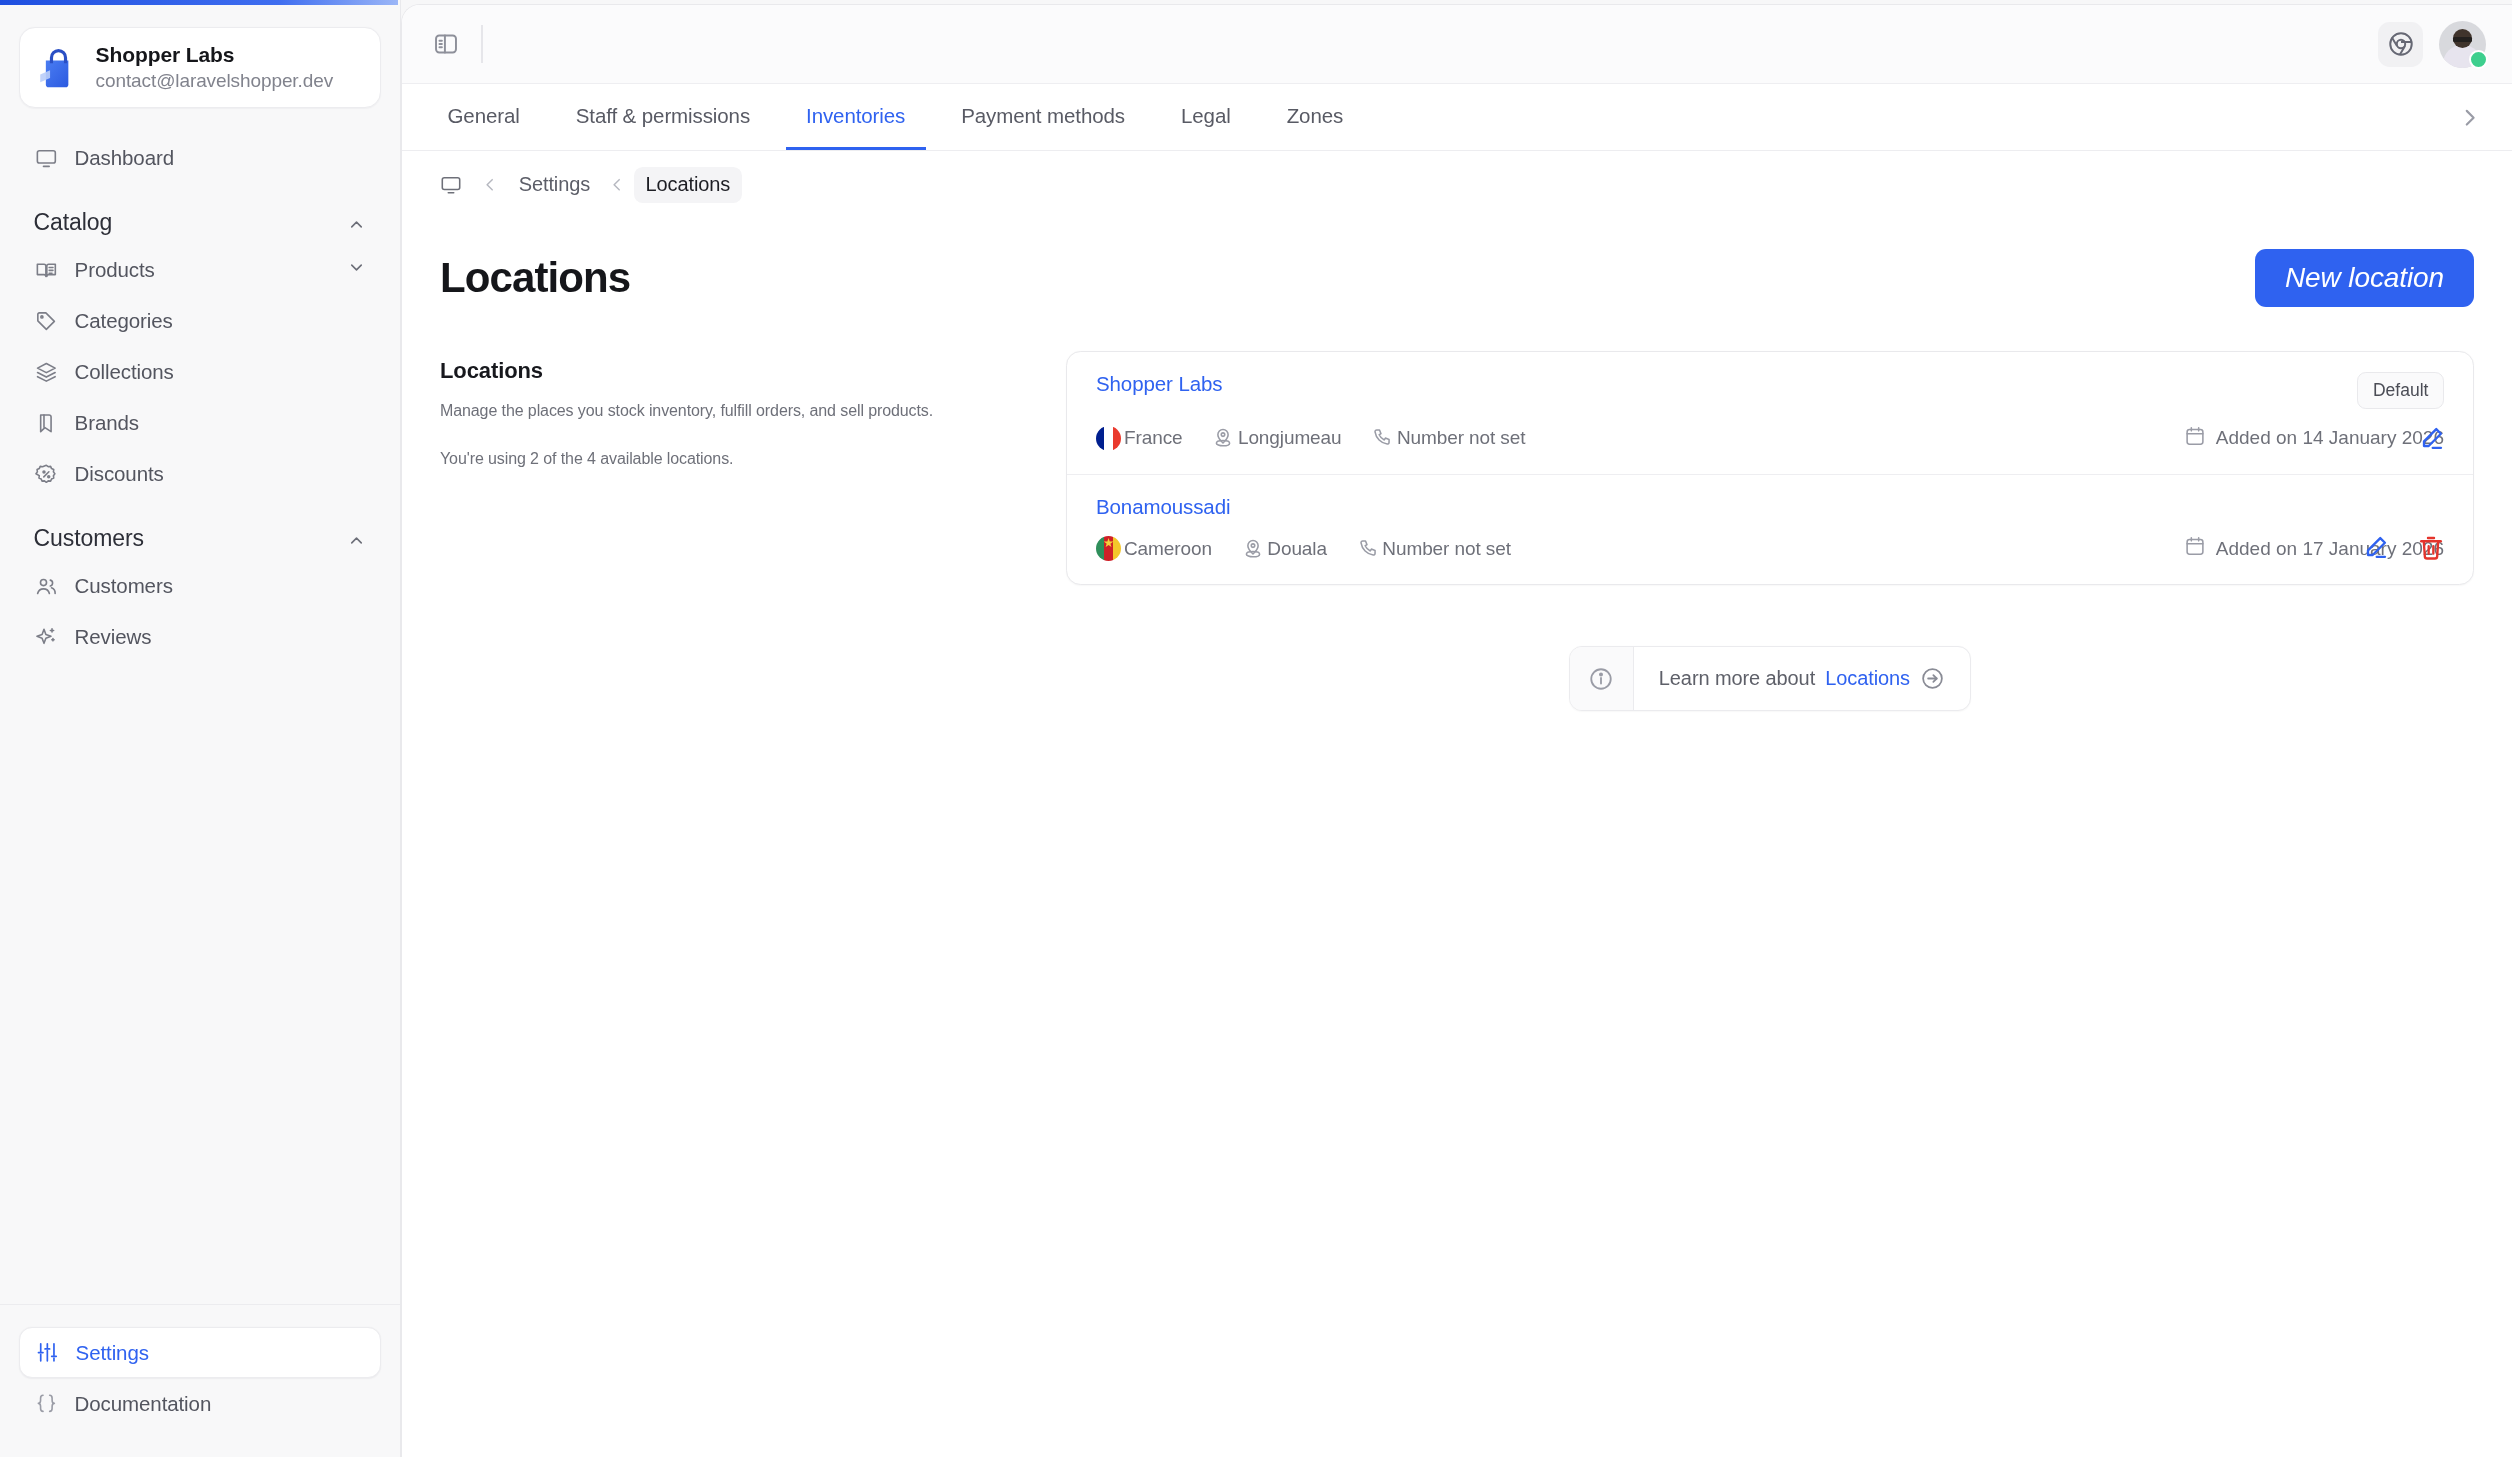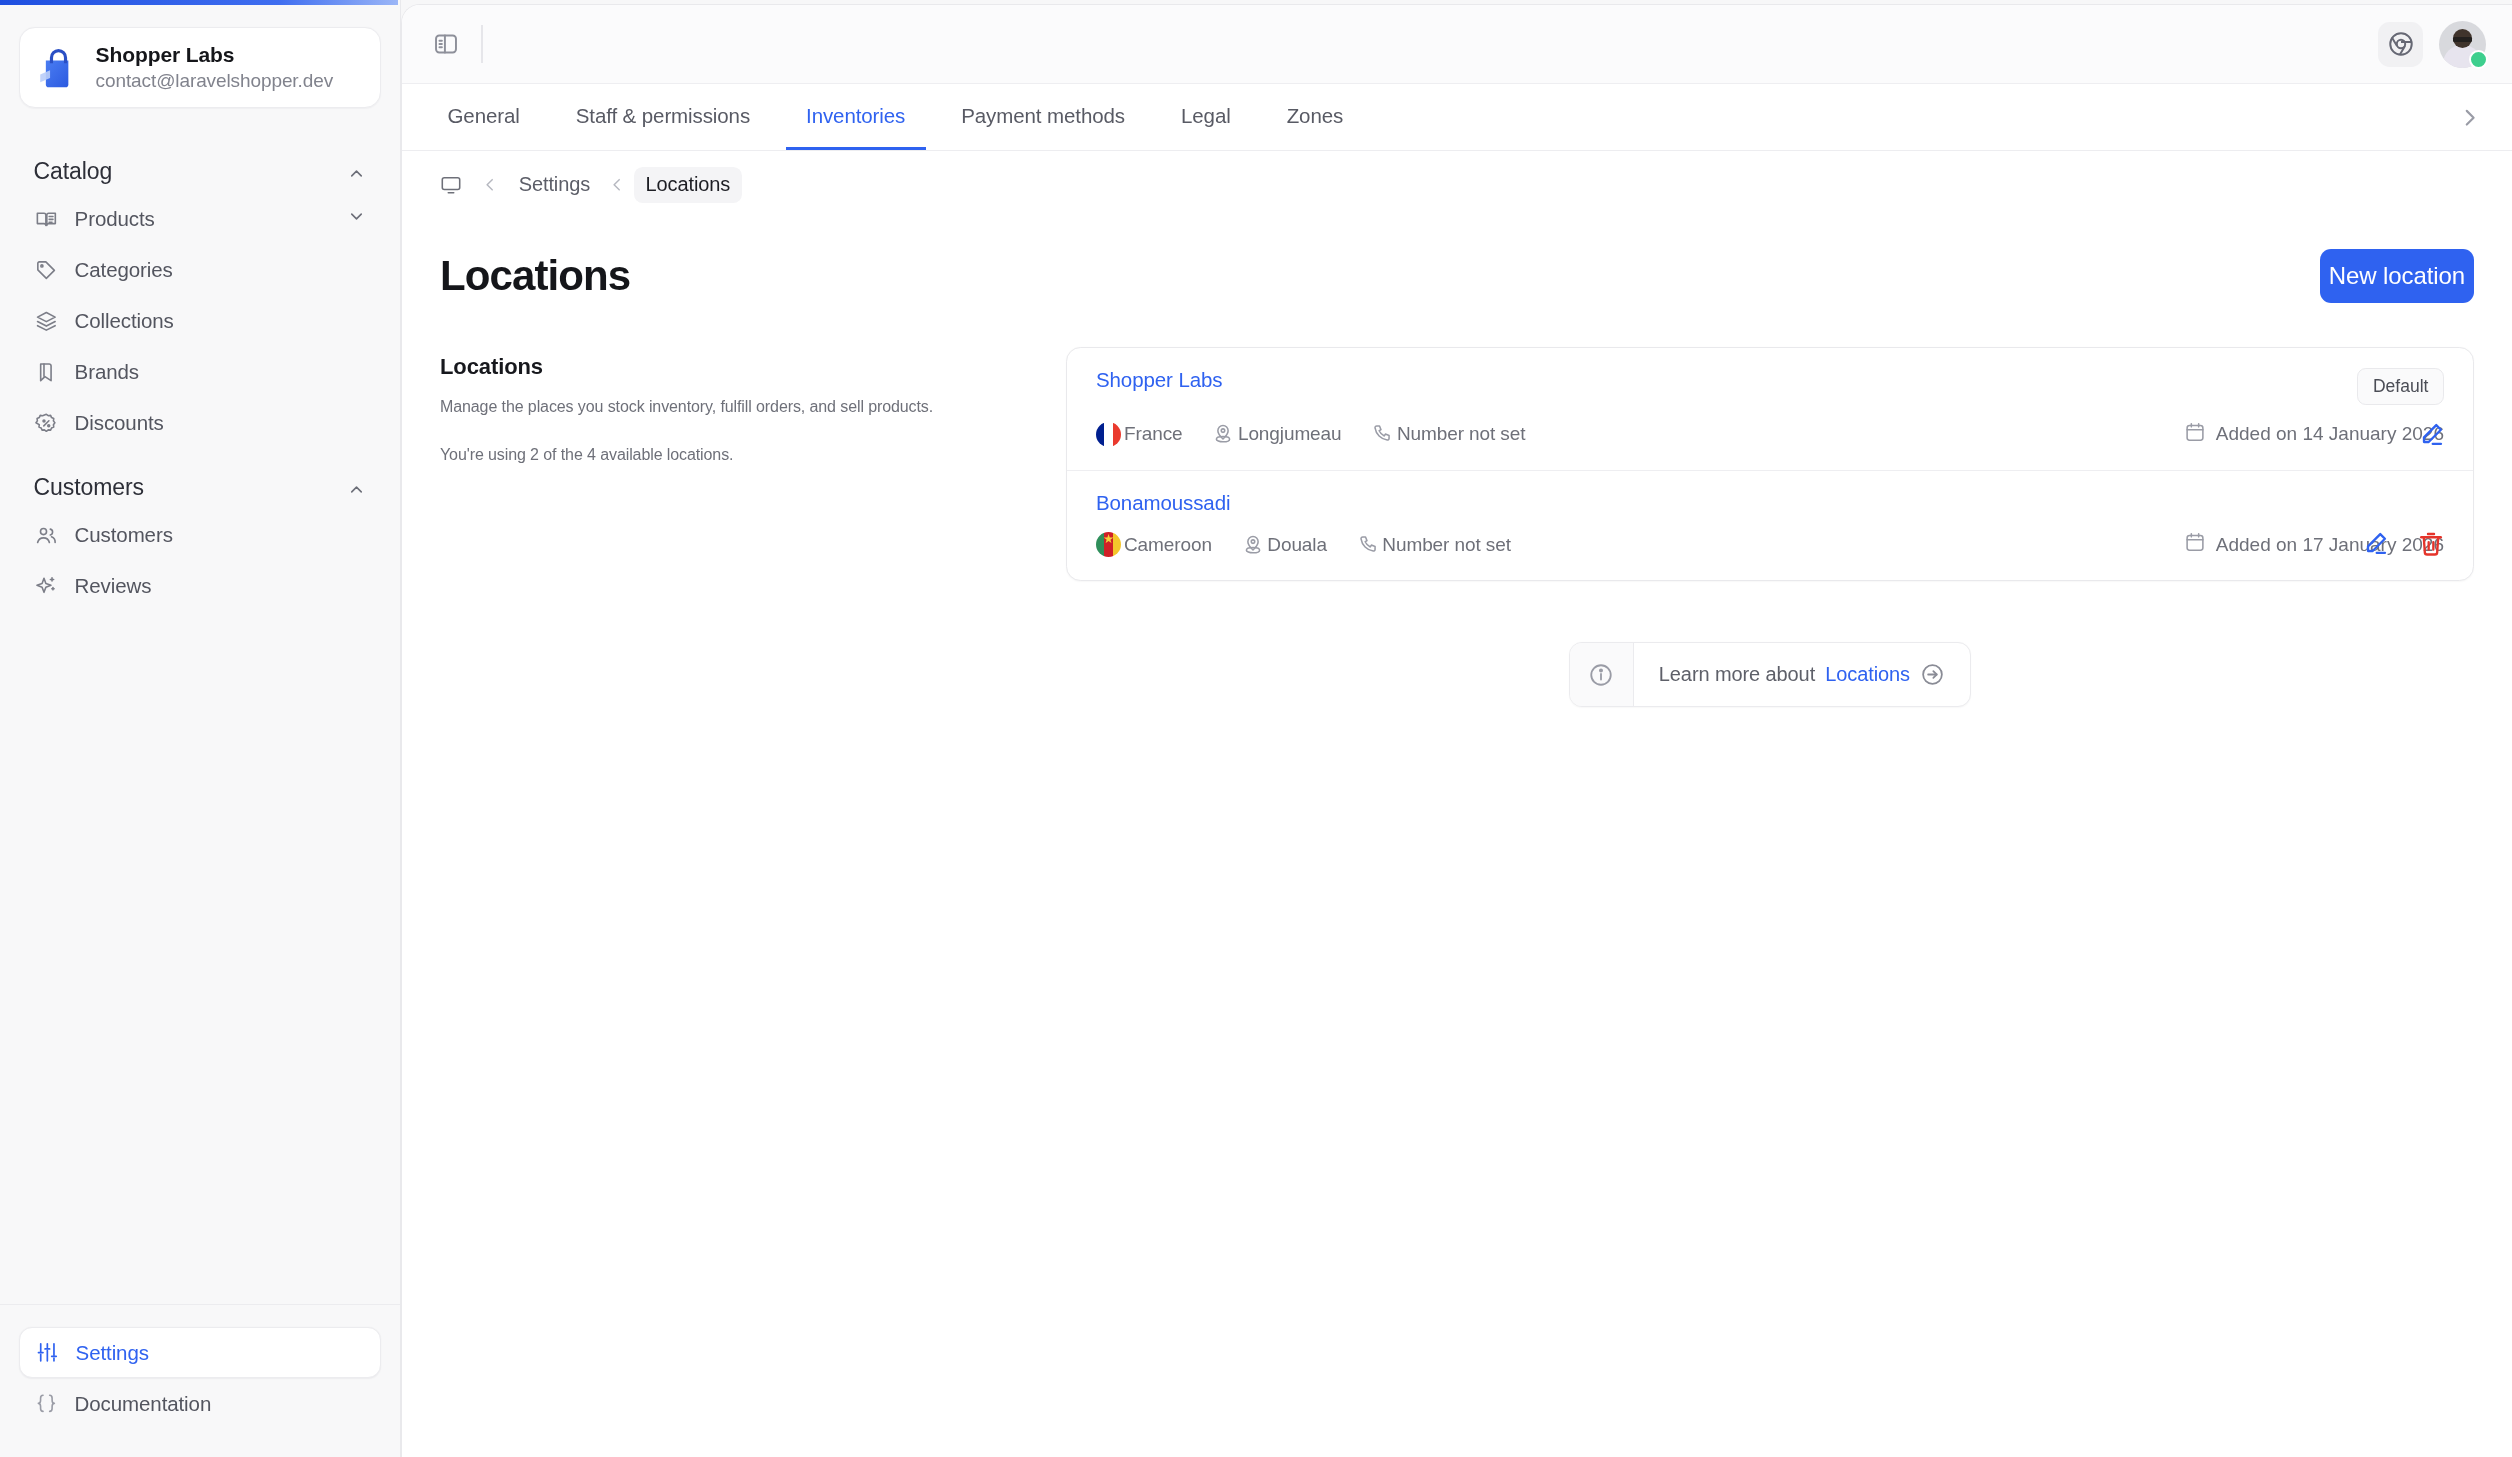--- a/index.html
+++ b/index.html
@@ -153,23 +153,23 @@
   }
   .crumb.current { background: #f4f4f6; color: #1d1e24; }
 
   
   #page { flex: 1 1 auto; padding: 14.6px 38px 0 38px; overflow: hidden; }
 
   .page-title-row { display: flex; align-items: center; justify-content: space-between; padding: 16px 0 25px 0; }
   .page-title { font-size: 42px; font-weight: 700; color: #15161a; letter-spacing: -0.9px; }
   .btn-primary {
     background: #2f62f0; color: #ffffff;
-    font-size: 24px; letter-spacing: -0.1px;
-    padding: 13px 9px; border-radius: 11px; border: none;
-    cursor: pointer; font-family: inherit;
+    font-size: 28px; letter-spacing: -0.1px;
+    padding: 13px 30px; border-radius: 11px; border: none;
+    cursor: pointer; font-family: inherit; font-style: italic;
   }
 
   .content-cols { display: flex; gap: 41px; padding-top: 19px; }
   .col-left { width: 585px; flex: 0 0 585px; padding-top: 7.3px; }
   .section-h { font-size: 22px; font-weight: 700; color: #17181d; letter-spacing: -0.1px; margin-bottom: 14.6px; }
   .section-p { font-size: 16px; color: #6e7079; line-height: 1.45; letter-spacing: -0.1px; }
   .section-p.spaced { margin-top: 25px; }
 
   .col-right { flex: 1 1 auto; }
 
@@ -240,20 +240,29 @@
         </svg>
       </div>
       <div class="brand-texts">
         <div class="brand-name">Shopper Labs</div>
         <div class="brand-mail">contact@laravelshopper.dev</div>
       </div>
     </div>
 
     <nav class="nav-scroll">
 
+      <div class="nav-item">
+        <span class="ico">
+          <svg viewBox="0 0 24 24" width="22.7" height="22.7" fill="none" stroke="#7c7e88" stroke-width="1.7" stroke-linecap="round">
+            <rect x="2.5" y="4" width="19" height="13" rx="2.2"></rect>
+              <path d="M9 20.5h6"></path>
+          </svg>
+        </span>
+        <span class="lbl">Dashboard</span>
+      </div>
 
       <div class="sec-head">
         <span>Catalog</span>
         <span class="chev">
           <svg viewBox="0 0 24 24" width="19" height="19" fill="none" stroke="#6c6e78" stroke-width="2" stroke-linecap="round" stroke-linejoin="round">
               <path d="M6 15l6-6 6 6"></path>
             </svg>
         </span>
       </div>
 

